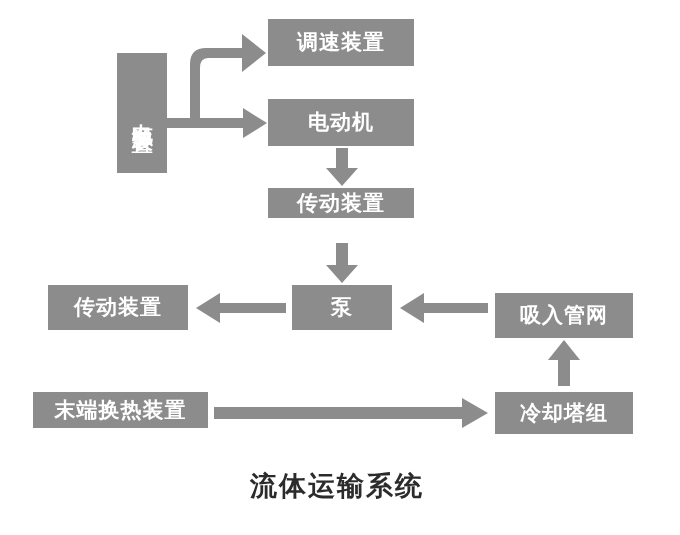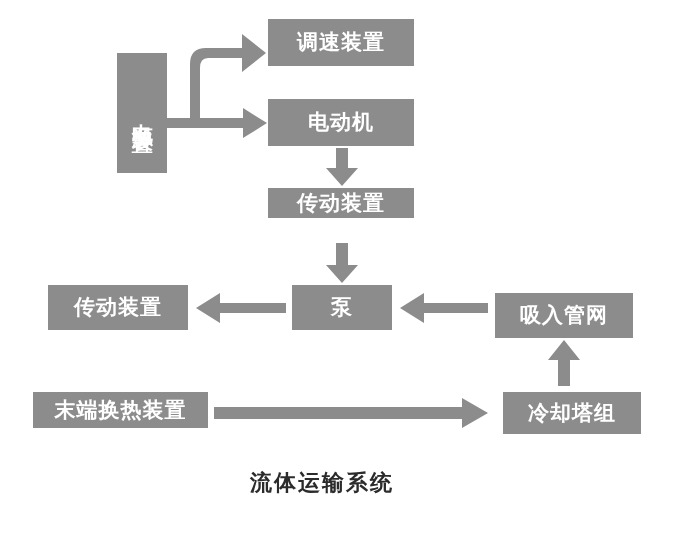--- a/index.html
+++ b/index.html
@@ -39,21 +39,21 @@
   .arrow {
     position: absolute;
   }
   .arrow svg {
     display: block;
   }
   .caption {
     position: absolute;
     color: #2b2b2b;
     font-family: "DejaVu Serif", "Liberation Serif", serif;
-    font-size: 22px;
+    font-size: 27px;
     font-weight: bold;
     letter-spacing: 2px;
     white-space: nowrap;
   }
 </style>
 </head>
 <body>
 
 <div id="stage">
 
@@ -82,21 +82,21 @@
   </div>
 
   <div class="node" style="left:495px; top:285px; width:138px; height:45px;margin-top:8px;">
     <span>吸入管网</span>
   </div>
 
   <div class="node" style="left:33px; top:392px; width:175px; height:36px;">
     <span>末端换热装置</span>
   </div>
 
-  <div class="node" style="left:495px; top:392px; width:138px; height:42px;margin-left:8px;">
+  <div class="node" style="left:495px; top:392px; width:138px; height:42px;">
     <span>冷却塔组</span>
   </div>
 
   <div class="arrow" style="left:172px; top:26px; width:96px; height:95px;">
     <svg width="96" height="95" viewBox="0 0 96 95">
       <path d="M18,95 L18,38 Q18,22 34,22 L70,22 L70,8 L94,27 L70,46 L70,32 L36,32 Q28,32 28,42 L28,95 Z" fill="#8c8c8c"></path>
     </svg>
   </div>
 
   <div class="arrow" style="left:167px; top:108px; width:101px; height:30px;">

